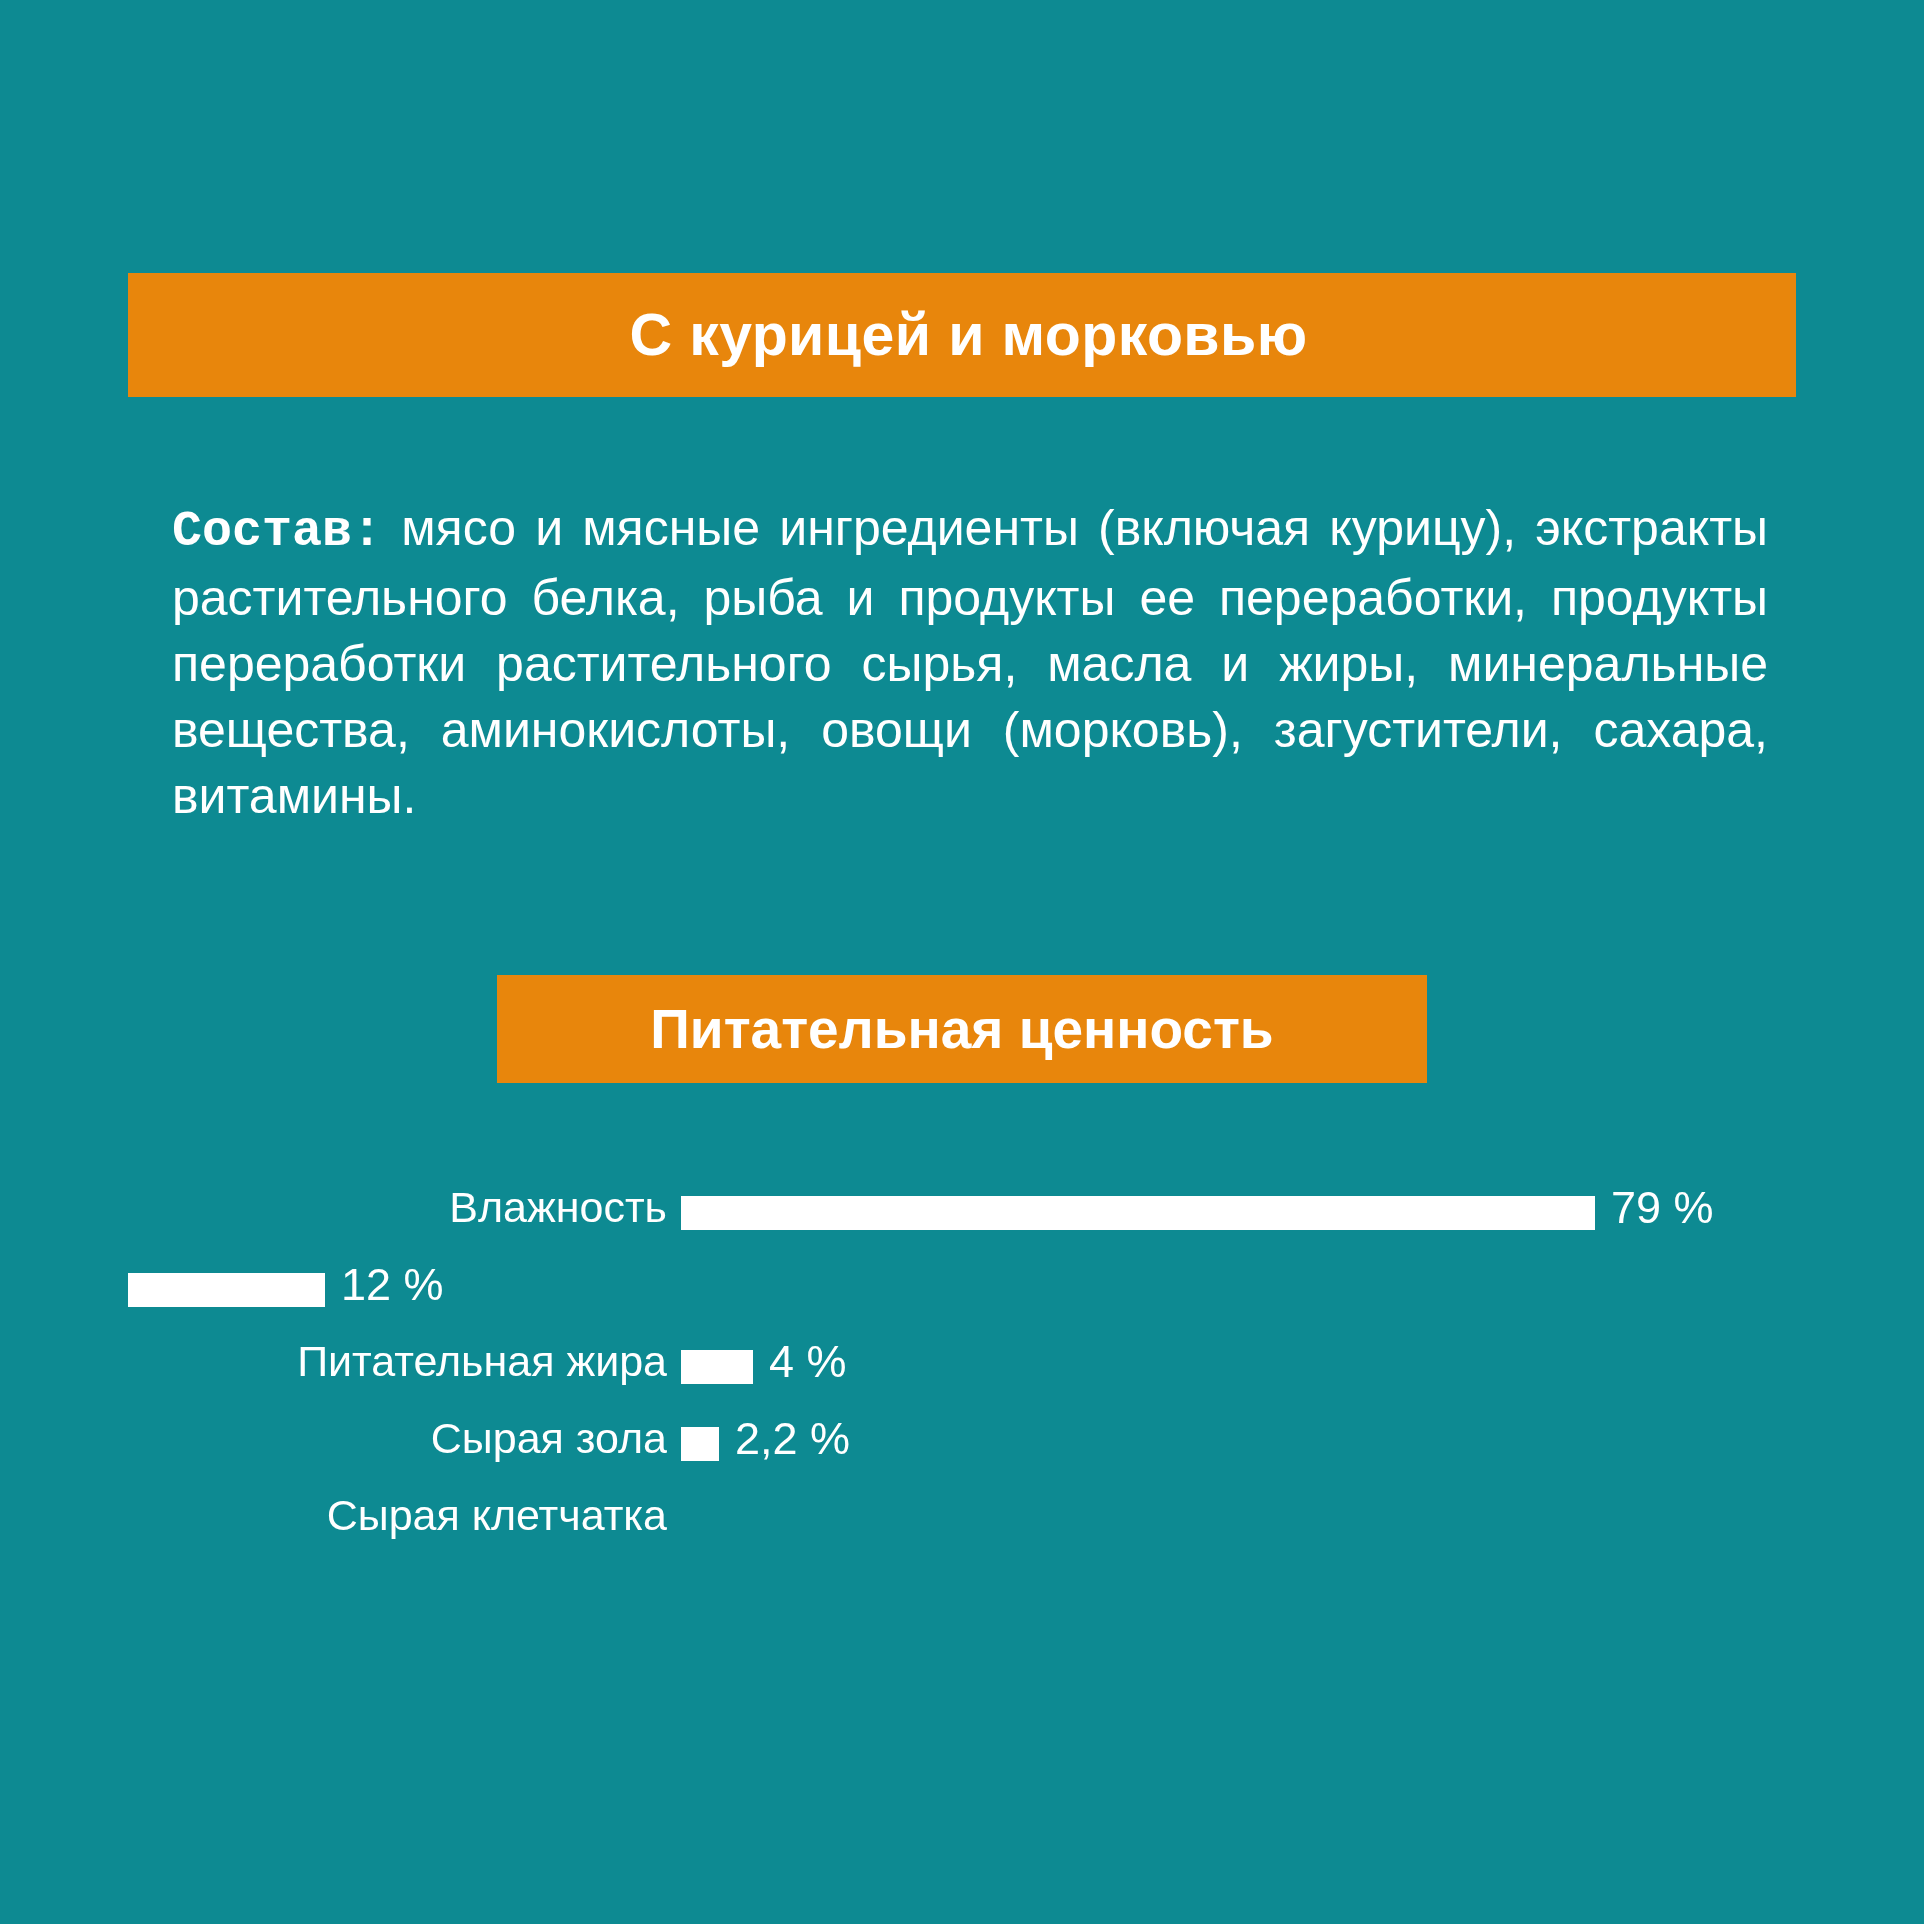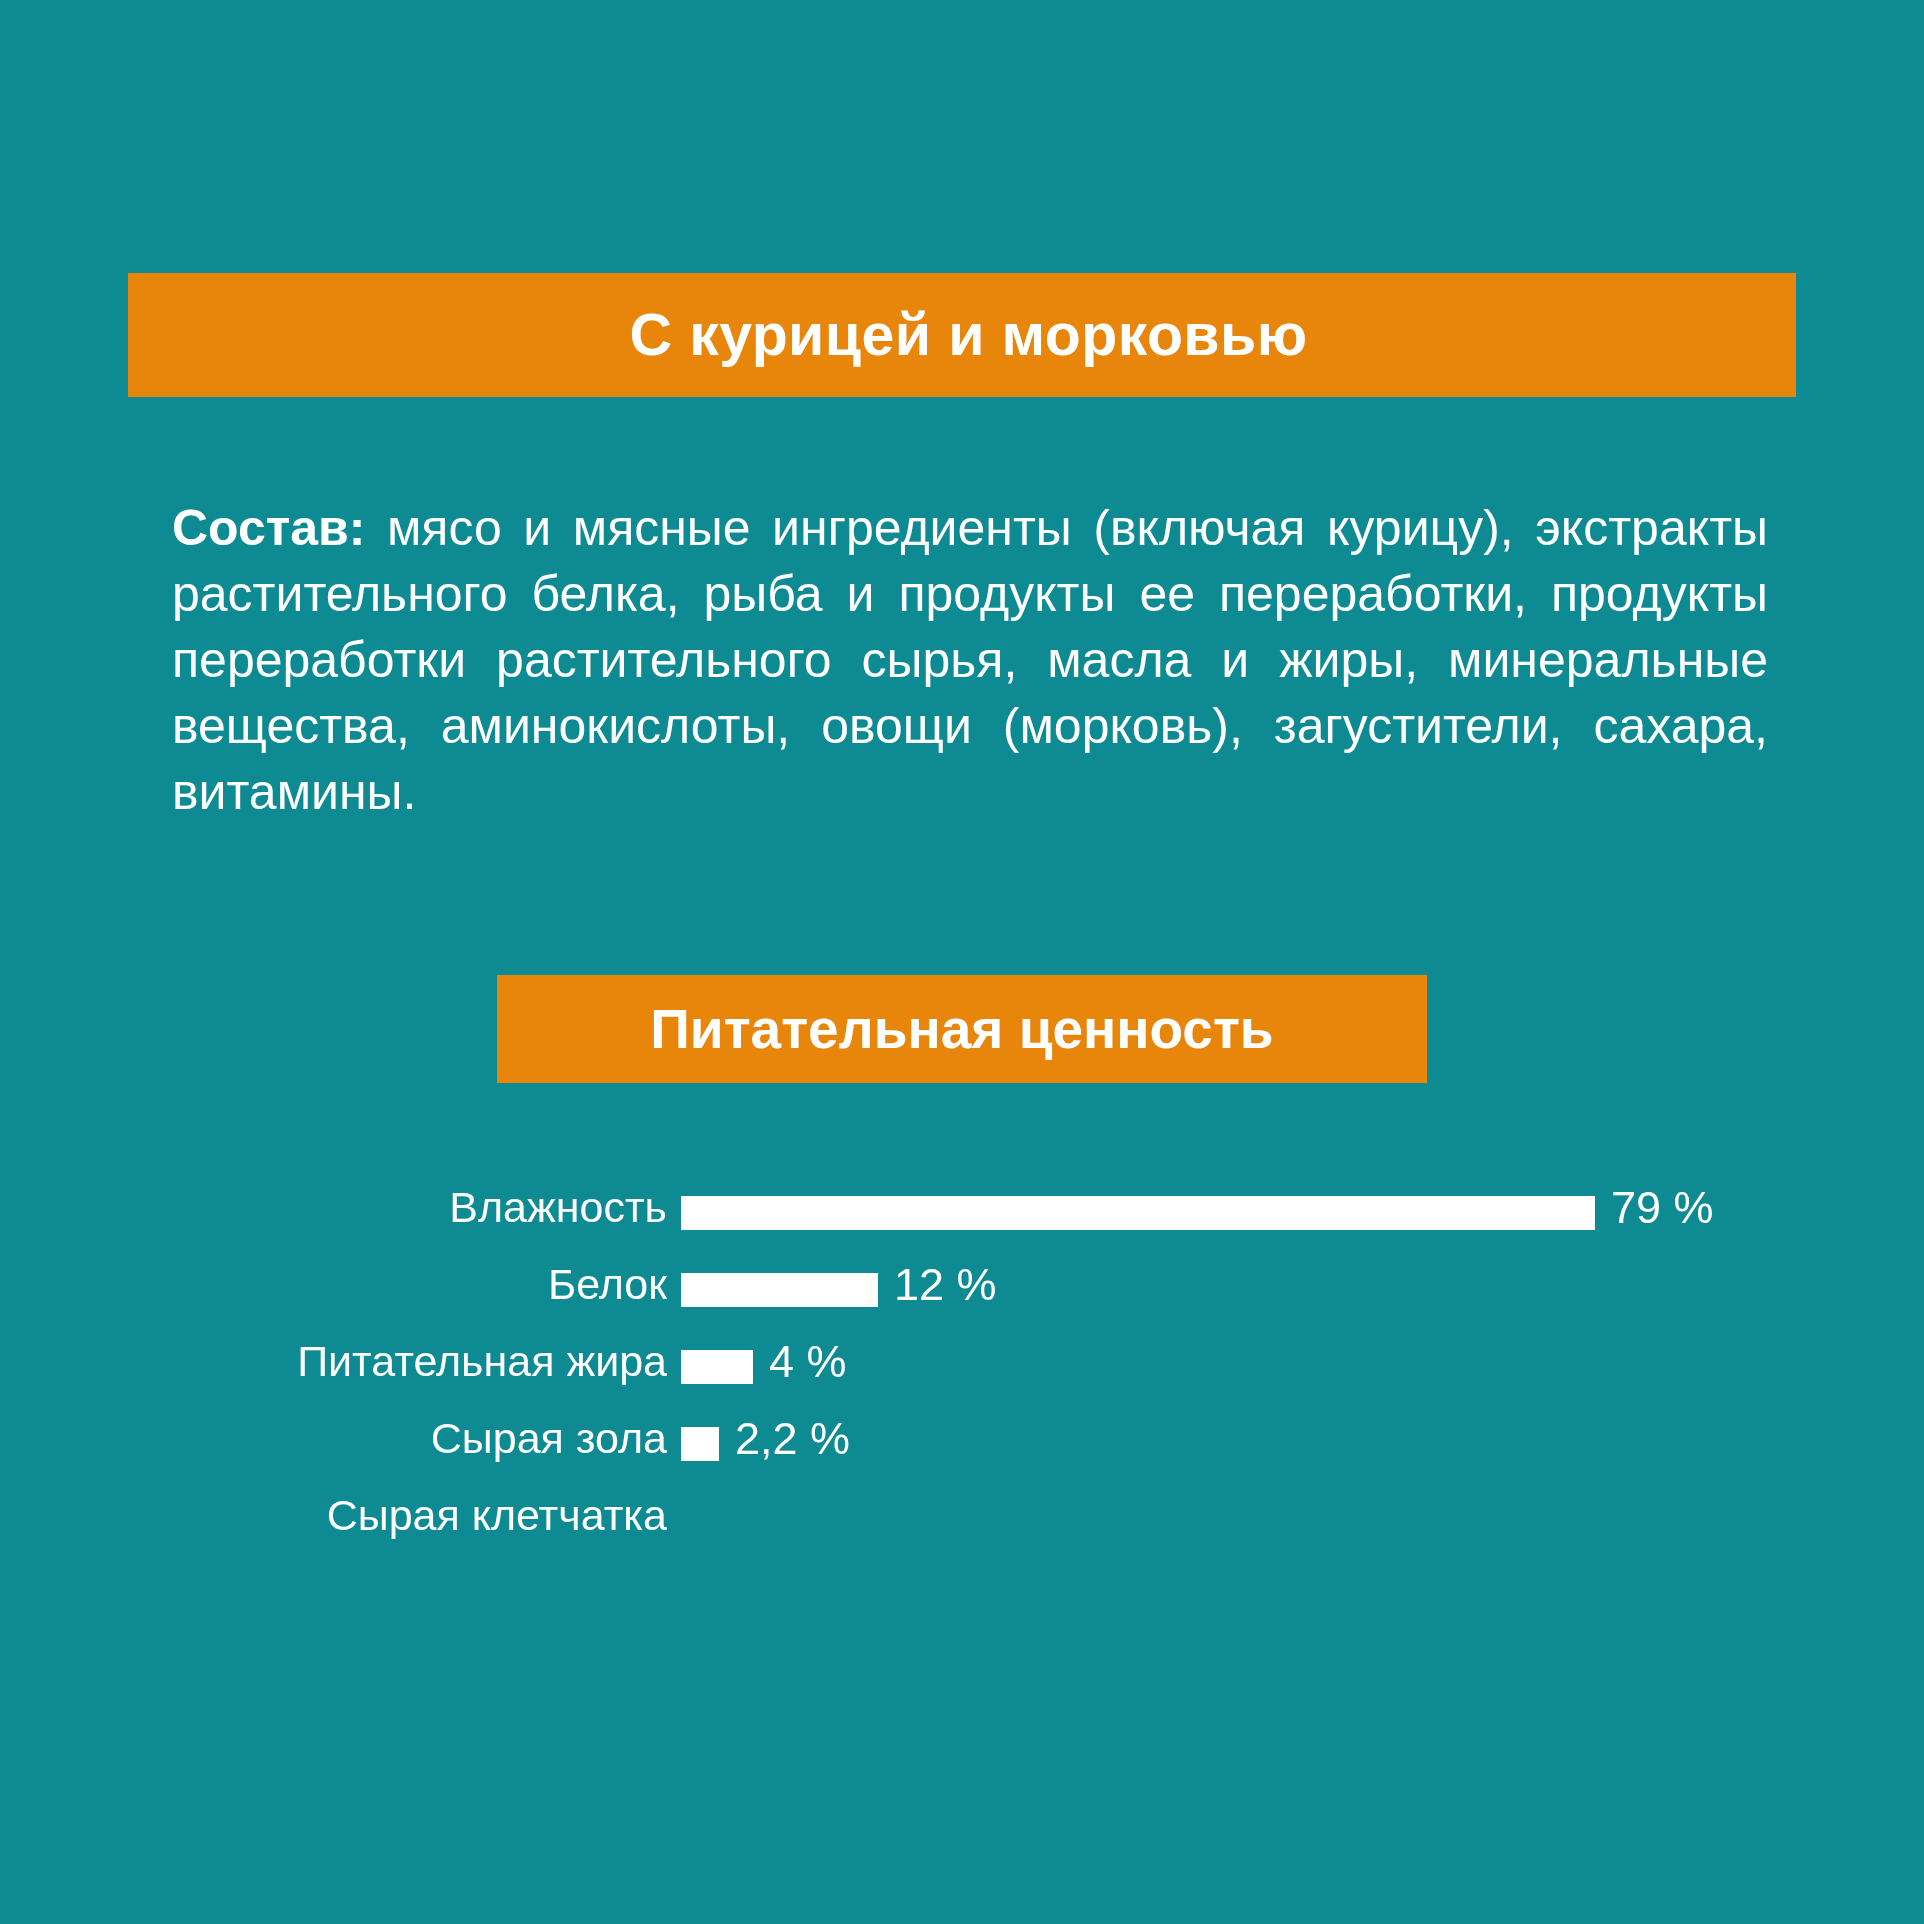--- a/index.html
+++ b/index.html
@@ -49,20 +49,21 @@
     top: 445px;
     width: 1596px;
     color: #ffffff;
     font-size: 50px;
     line-height: 1.32;
     text-align: justify;
     text-align-last: left;
   }
   .composition .lead {
     font-weight: bold;
+    font-family: Liberation Mono, monospace;
   }
 
   
   .nutrition-banner {
     position: absolute;
     left: 497px;
     top: 975px;
     width: 930px;
     height: 108px;
     background: #e8860c;
@@ -138,21 +139,20 @@
 
     <div class="chart-row">
       <div class="row-label">Влажность</div>
       <div class="bar-zone">
         <div class="bar" style="width:914px"></div>
         <div class="bar-value">79 %</div>
       </div>
     </div>
 
     <div class="chart-row">
-      <div class="row-label">Белок</div>
       <div class="bar-zone">
         <div class="bar" style="width:197px"></div>
         <div class="bar-value">12 %</div>
       </div>
     </div>
 
     <div class="chart-row">
       <div class="row-label">Питательная жира</div>
       <div class="bar-zone">
         <div class="bar" style="width:72px"></div>

